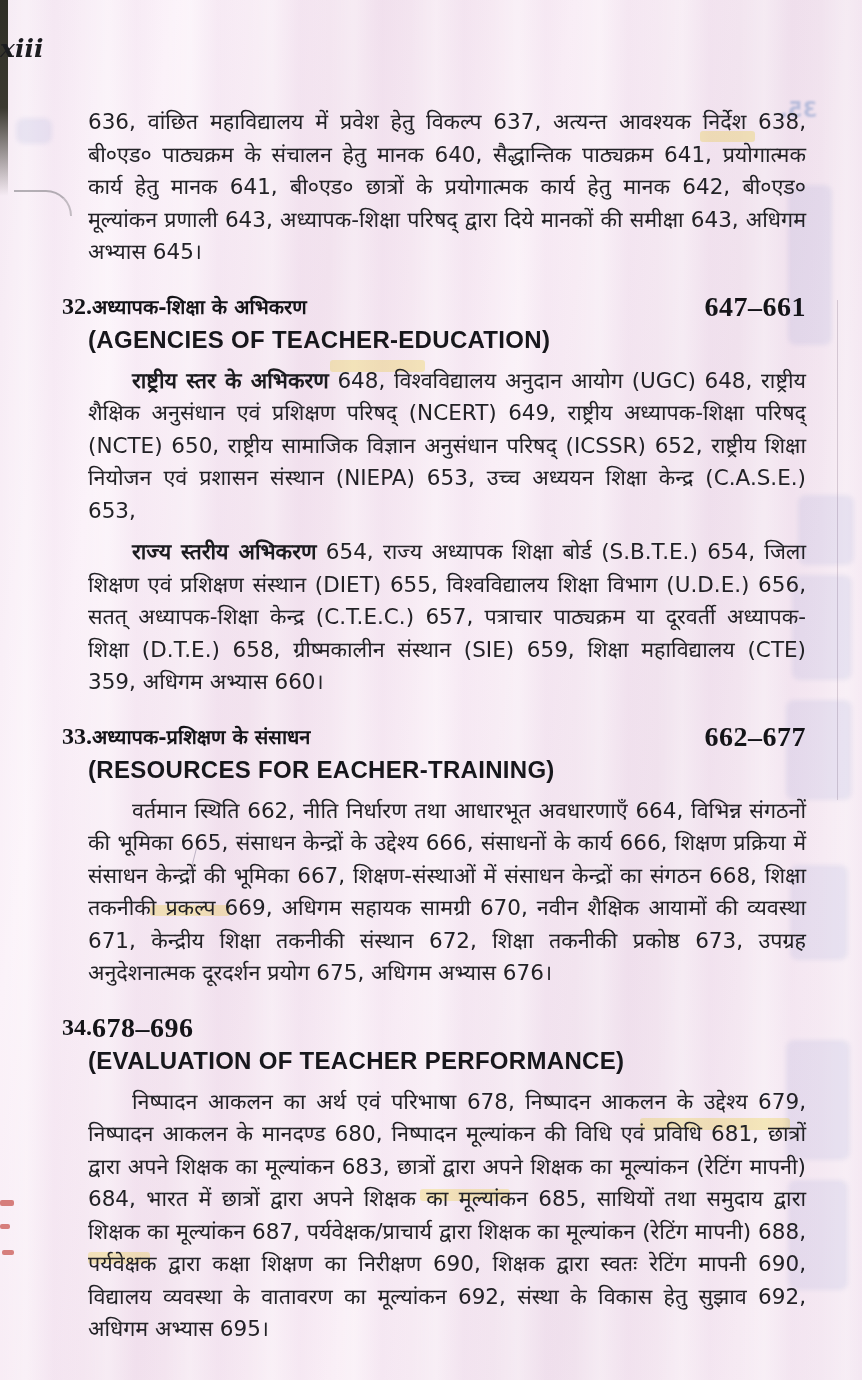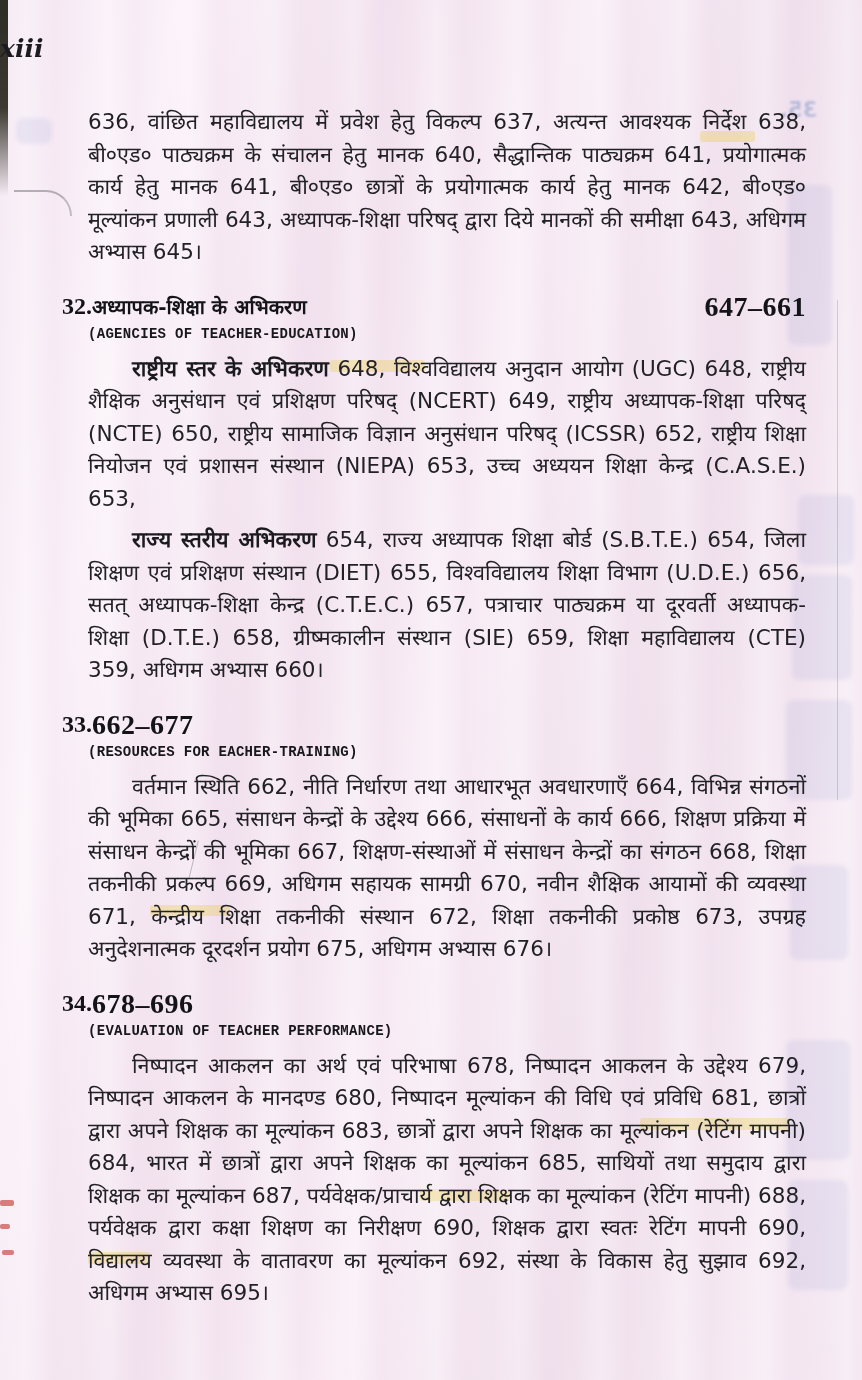--- a/index.html
+++ b/index.html
@@ -48,22 +48,22 @@
     color:#141418;
   }
   .ch-range{
     flex:0 0 auto;
     font-family:"Liberation Serif",serif;
     font-size:28px;font-weight:bold;
     color:#141418;letter-spacing:.5px;
   }
   .ch-eng{
     margin:3px 0 0 26px;
-    font-family:Liberation Mono, monospace;
-    font-size:14px;font-weight:bold;
+    font-family:Liberation Sans, sans-serif;
+    font-size:24px;font-weight:bold;
     letter-spacing:.3px;color:#17171c;
   }
   .ch-body{margin-top:11px;}
   .ch-body + .ch-body{margin-top:9px;}
   .para-lead{font-weight:bold;color:#1b1b1f;margin-left:44px;}
   
   .edge-shadow-left{
     position:absolute;top:0;left:0;width:8px;height:196px;
     background:linear-gradient(180deg,#2e2d26 0%,#3b3930 55%,rgba(59,57,48,0) 100%);
   }
@@ -146,20 +146,21 @@
         <span class="ch-range">647–661</span>
       </div>
       <div class="ch-eng">(AGENCIES OF TEACHER-EDUCATION)</div>
       <p class="body-para ch-body"><span class="para-lead">राष्ट्रीय स्तर के अभिकरण</span><span> 648, विश्वविद्यालय अनुदान आयोग (UGC) 648, राष्ट्रीय शैक्षिक अनुसंधान एवं प्रशिक्षण परिषद् (NCERT) 649, राष्ट्रीय अध्यापक-शिक्षा परिषद् (NCTE) 650, राष्ट्रीय सामाजिक विज्ञान अनुसंधान परिषद् (ICSSR) 652, राष्ट्रीय शिक्षा नियोजन एवं प्रशासन संस्थान (NIEPA) 653, उच्च अध्ययन शिक्षा केन्द्र (C.A.S.E.) 653,</span></p>
       <p class="body-para ch-body"><span class="para-lead">राज्य स्तरीय अभिकरण</span><span> 654, राज्य अध्यापक शिक्षा बोर्ड (S.B.T.E.) 654, जिला शिक्षण एवं प्रशिक्षण संस्थान (DIET) 655, विश्वविद्यालय शिक्षा विभाग (U.D.E.) 656, सतत् अध्यापक-शिक्षा केन्द्र (C.T.E.C.) 657, पत्राचार पाठ्यक्रम या दूरवर्ती अध्यापक-शिक्षा (D.T.E.) 658, ग्रीष्मकालीन संस्थान (SIE) 659, शिक्षा महाविद्यालय (CTE) 359, अधिगम अभ्यास 660।</span></p>
     </div>
 
     <div class="chapter">
       <div class="ch-head">
         <span class="ch-num">33.</span>
+        <span class="ch-title">अध्यापक-प्रशिक्षण के संसाधन</span>
         <span class="ch-range">662–677</span>
       </div>
       <div class="ch-eng">(RESOURCES FOR EACHER-TRAINING)</div>
       <p class="body-para ch-body"><span class="para-lead"></span><span>वर्तमान स्थिति 662, नीति निर्धारण तथा आधारभूत अवधारणाएँ 664,  विभिन्न संगठनों की भूमिका 665, संसाधन केन्द्रों के उद्देश्य 666, संसाधनों के कार्य 666, शिक्षण प्रक्रिया में संसाधन केन्द्रों की भूमिका 667, शिक्षण-संस्थाओं में संसाधन केन्द्रों का संगठन 668, शिक्षा तकनीकी प्रकल्प 669, अधिगम सहायक सामग्री 670, नवीन शैक्षिक आयामों की व्यवस्था 671, केन्द्रीय शिक्षा तकनीकी संस्थान 672, शिक्षा तकनीकी प्रकोष्ठ 673, उपग्रह अनुदेशनात्मक दूरदर्शन प्रयोग 675, अधिगम अभ्यास 676।</span></p>
     </div>
 
     <div class="chapter">
       <div class="ch-head">
         <span class="ch-num">34.</span>
         <span class="ch-range">678–696</span>

